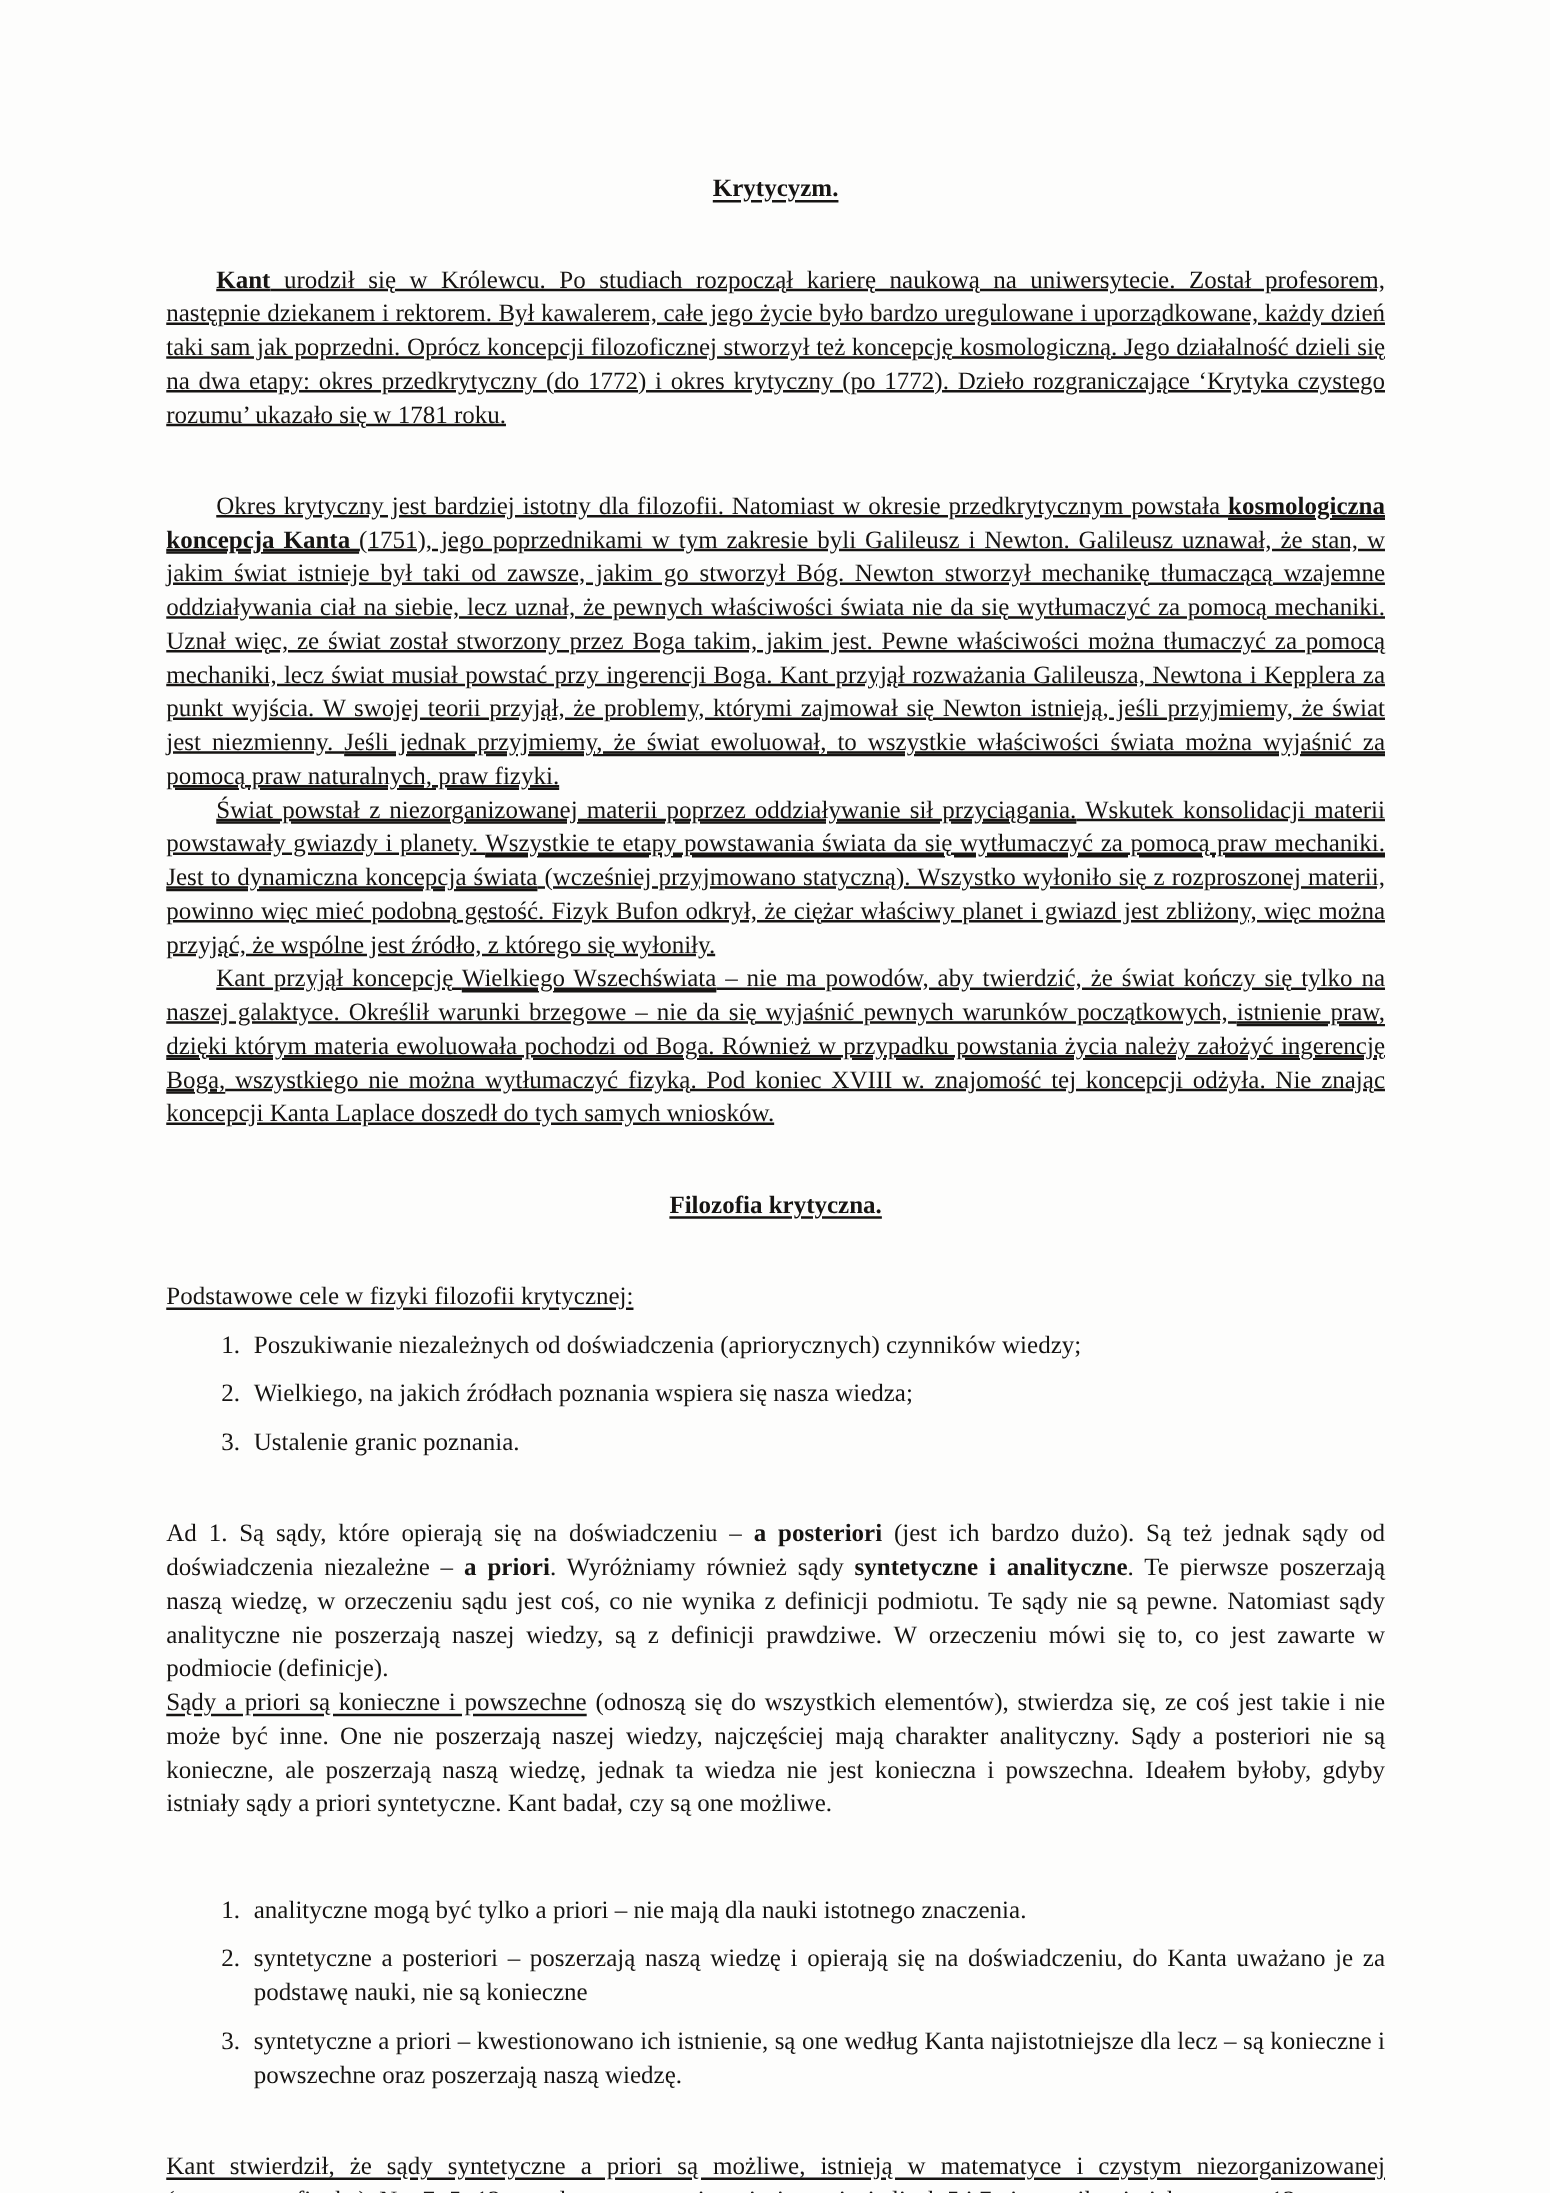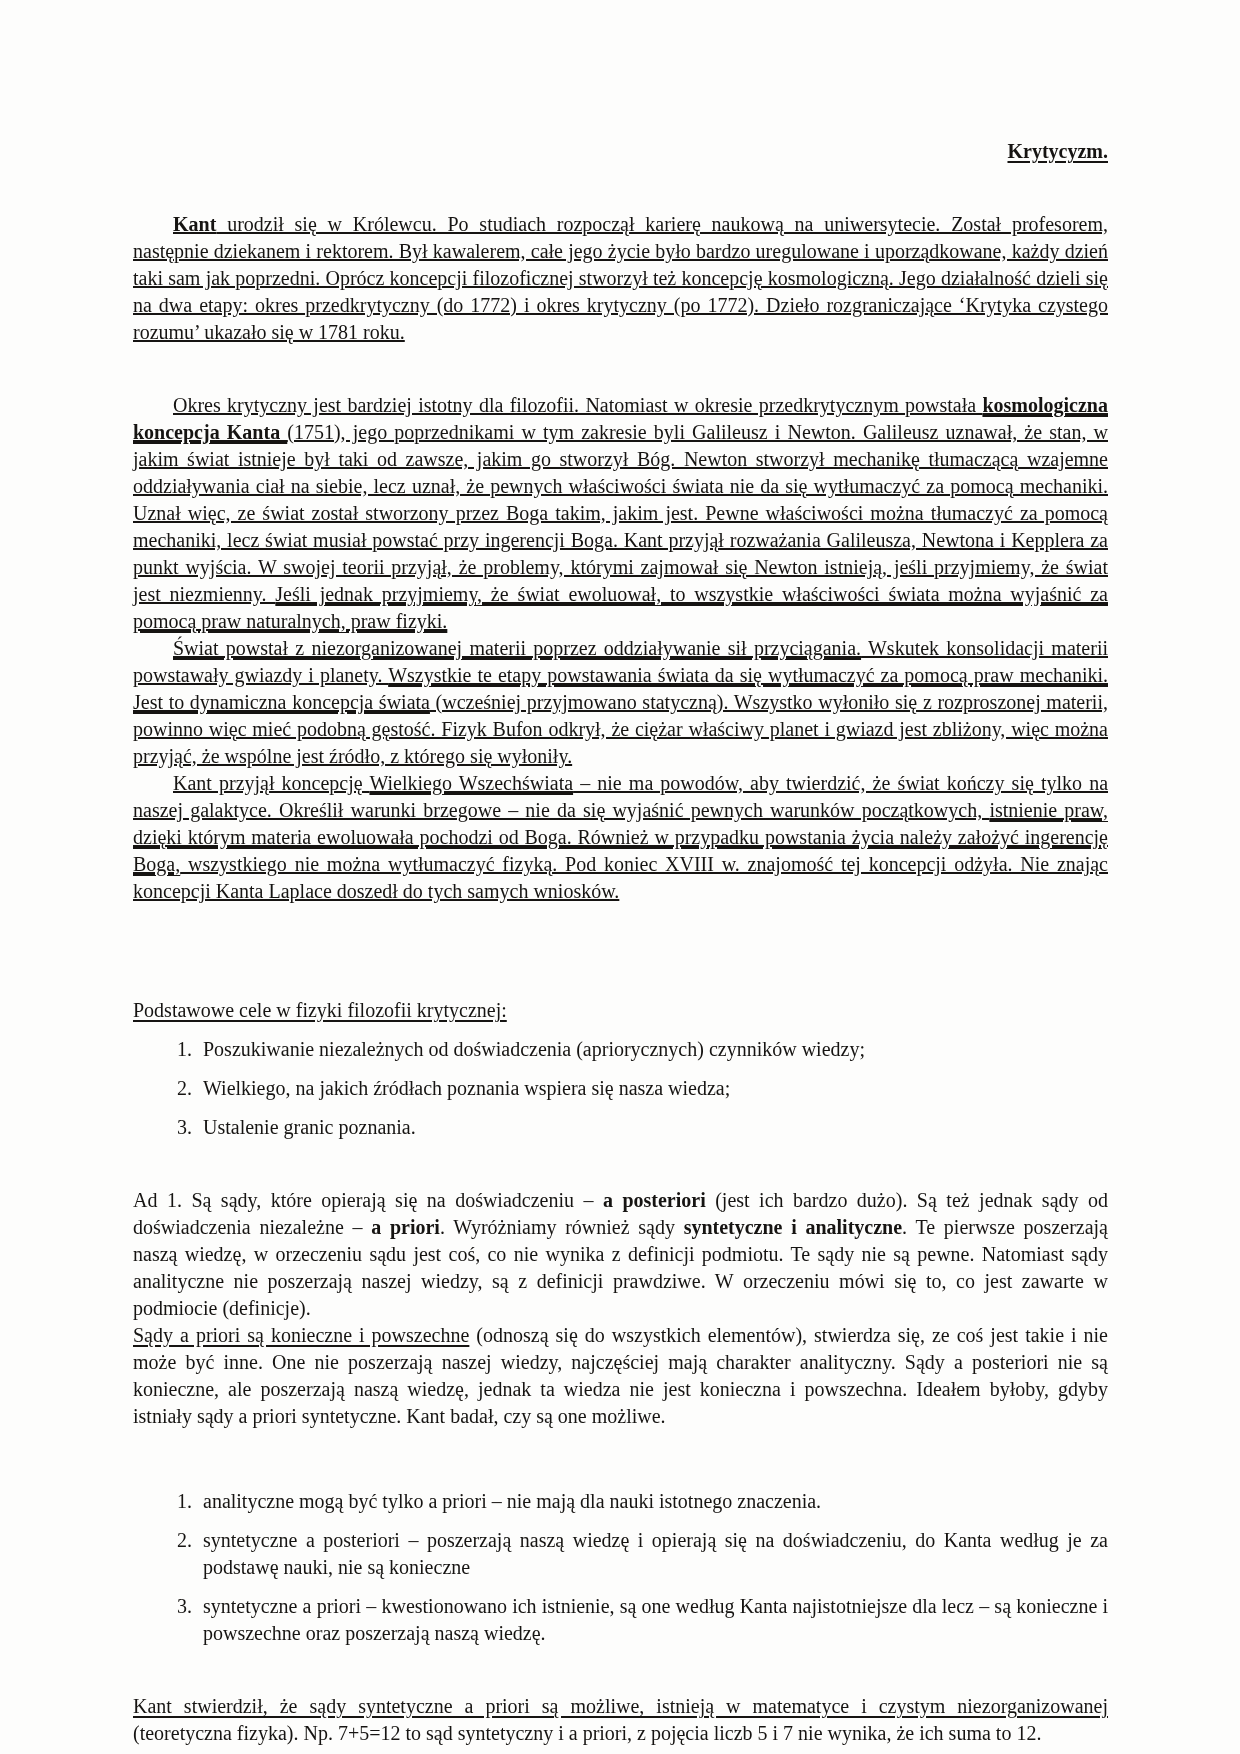--- a/index.html
+++ b/index.html
@@ -17,21 +17,21 @@
     font-family: "Liberation Serif", "DejaVu Serif", serif;
     font-size: 20px;
     line-height: 27px;
     color: #161412;
   }
   .doc-body p {
     margin: 0;
     text-align: justify;
   }
   .doc-body p.heading {
-    text-align: right;
+    text-align: center;
   }
   .doc-body p.indent {
     text-indent: 40px;
     text-decoration: underline;
   }
   .spacer {
     height: 46px;
   }
   .b { font-weight: bold; }
   .u {
@@ -57,32 +57,33 @@
 <div class="page">
   <div class="doc-body" id="doc-body">
       <p class="heading"><span class="b u">Krytycyzm.</span></p>
       <div class="spacer"></div>
       <p class="indent"><span class="b">Kant</span><span> urodził się w Królewcu. Po studiach rozpoczął karierę naukową na uniwersytecie. Został profesorem, następnie dziekanem i rektorem. Był kawalerem, całe jego życie było bardzo uregulowane i uporządkowane, każdy dzień taki sam jak poprzedni. Oprócz koncepcji filozoficznej stworzył też koncepcję kosmologiczną. Jego działalność dzieli się na dwa etapy: okres przedkrytyczny (do 1772) i okres krytyczny (po 1772). Dzieło rozgraniczające ‘Krytyka czystego rozumu’ ukazało się w 1781 roku.</span></p>
       <div class="spacer"></div>
       <p class="indent"><span>Okres krytyczny jest bardziej istotny dla filozofii. Natomiast w okresie przedkrytycznym powstała </span><span class="b u">kosmologiczna koncepcja Kanta </span><span>(1751), jego poprzednikami w tym zakresie byli Galileusz i Newton. Galileusz uznawał, że stan, w jakim świat istnieje był taki od zawsze, jakim go stworzył Bóg. Newton stworzył mechanikę tłumaczącą wzajemne oddziaływania ciał na siebie, lecz uznał, że pewnych właściwości świata nie da się wytłumaczyć za pomocą mechaniki. Uznał więc, ze świat został stworzony przez Boga takim, jakim jest. Pewne właściwości można tłumaczyć za pomocą mechaniki, lecz świat musiał powstać przy ingerencji Boga. Kant przyjął rozważania Galileusza, Newtona i Kepplera za punkt wyjścia. W swojej teorii przyjął, że problemy, którymi zajmował się Newton istnieją, jeśli przyjmiemy, że świat jest niezmienny. </span><span class="u">Jeśli jednak przyjmiemy, że świat ewoluował, to wszystkie właściwości świata można wyjaśnić za pomocą praw naturalnych, praw fizyki.</span></p>
       <p class="indent"><span class="u">Świat powstał z niezorganizowanej materii poprzez oddziaływanie sił przyciągania.</span><span> Wskutek konsolidacji materii powstawały gwiazdy i planety. </span><span class="u">Wszystkie te etapy powstawania świata da się wytłumaczyć za pomocą praw mechaniki. Jest to dynamiczna koncepcja świata</span><span> (wcześniej przyjmowano statyczną). Wszystko wyłoniło się z rozproszonej materii, powinno więc mieć podobną gęstość. Fizyk Bufon odkrył, że ciężar właściwy planet i gwiazd jest zbliżony, więc można przyjąć, że wspólne jest źródło, z którego się wyłoniły.</span></p>
       <p class="indent"><span>Kant przyjął koncepcję </span><span class="u">Wielkiego Wszechświata</span><span> – nie ma powodów, aby twierdzić, że świat kończy się tylko na naszej galaktyce. Określił warunki brzegowe – nie da się wyjaśnić pewnych warunków początkowych, </span><span class="u">istnienie praw, dzięki którym materia ewoluowała pochodzi od Boga. Również w przypadku powstania życia należy założyć ingerencję Boga,</span><span> wszystkiego nie można wytłumaczyć fizyką. Pod koniec XVIII w. znajomość tej koncepcji odżyła. Nie znając koncepcji Kanta Laplace  doszedł do tych samych wniosków.</span></p>
       <div class="spacer"></div>
+      <p class="heading"><span class="b u">Filozofia krytyczna.</span></p>
       <div class="spacer"></div>
       <p><span class="u">Podstawowe cele w fizyki filozofii krytycznej:</span></p>
       <ol class="num-list">
         <li><span>Poszukiwanie niezależnych od doświadczenia (apriorycznych) czynników wiedzy;</span></li>
         <li><span>Wielkiego, na jakich źródłach poznania wspiera się nasza wiedza;</span></li>
         <li><span>Ustalenie granic poznania.</span></li>
       </ol>
       <div class="spacer"></div>
       <p><span>Ad 1. Są sądy, które opierają się na doświadczeniu – </span><span class="b">a posteriori</span><span> (jest ich bardzo dużo). Są też jednak sądy od doświadczenia niezależne – </span><span class="b">a priori</span><span>. Wyróżniamy również sądy </span><span class="b">syntetyczne i analityczne</span><span>. Te pierwsze poszerzają naszą wiedzę, w orzeczeniu sądu jest coś, co nie wynika z definicji podmiotu. Te sądy nie są pewne. Natomiast sądy analityczne nie poszerzają naszej wiedzy, są z definicji prawdziwe. W orzeczeniu mówi się to, co jest zawarte w podmiocie (definicje).</span></p>
       <p><span class="u">Sądy a priori są konieczne i powszechne</span><span> (odnoszą się do wszystkich elementów), stwierdza się, ze coś jest takie i nie może być inne. One nie poszerzają naszej wiedzy, najczęściej mają charakter analityczny. Sądy a posteriori nie są konieczne, ale poszerzają naszą wiedzę, jednak ta wiedza nie jest konieczna i powszechna. Ideałem byłoby, gdyby istniały sądy a priori syntetyczne. Kant badał, czy są one możliwe.</span></p>
       <div class="spacer"></div>
       <ol class="num-list">
         <li><span>analityczne mogą być tylko a priori – nie mają dla nauki istotnego znaczenia.</span></li>
-        <li><span>syntetyczne a posteriori – poszerzają naszą wiedzę i opierają się na doświadczeniu, do Kanta według je za podstawę nauki, nie są konieczne</span></li>
+        <li><span>syntetyczne a posteriori – poszerzają naszą wiedzę i opierają się na doświadczeniu, do Kanta uważano je za podstawę nauki, nie są konieczne</span></li>
         <li><span>syntetyczne a priori – kwestionowano ich istnienie, są one według Kanta najistotniejsze dla lecz – są konieczne i powszechne oraz poszerzają naszą wiedzę.</span></li>
       </ol>
       <div class="spacer"></div>
       <p><span class="u">Kant stwierdził, że sądy syntetyczne a priori są możliwe, istnieją w matematyce i czystym niezorganizowanej</span><span> (teoretyczna fizyka). Np. 7+5=12 to sąd syntetyczny i a priori, z pojęcia liczb 5 i 7 nie wynika, że ich suma to 12.</span></p>
     </div>
 </div>
 
 </body></html>

